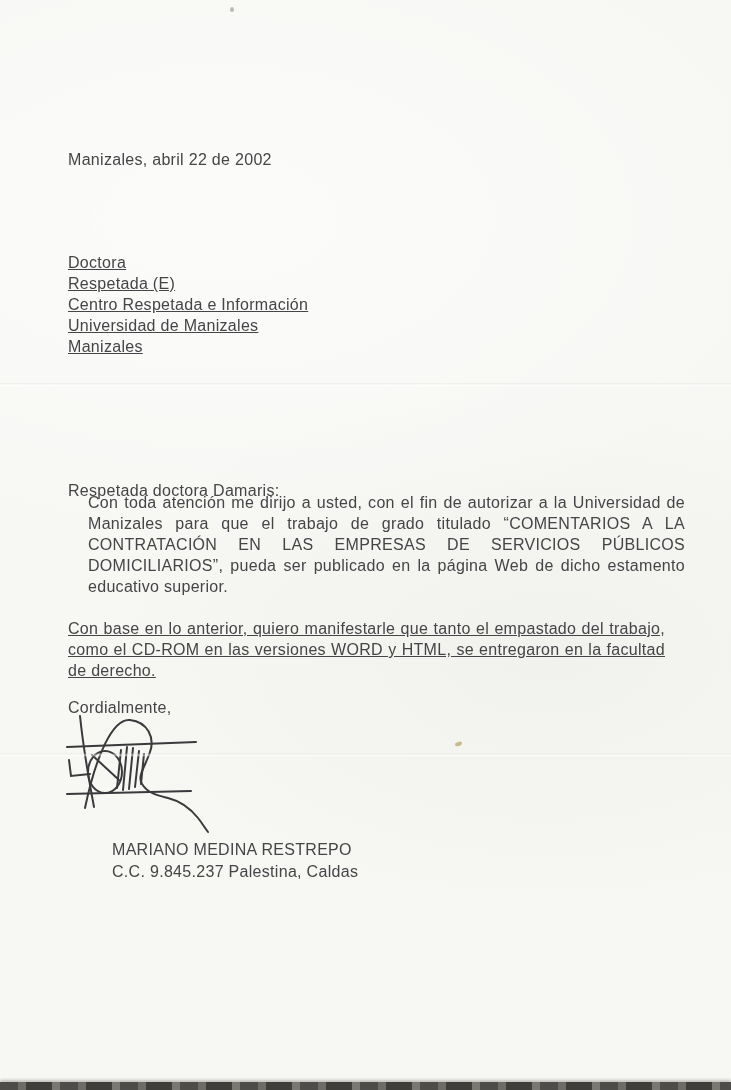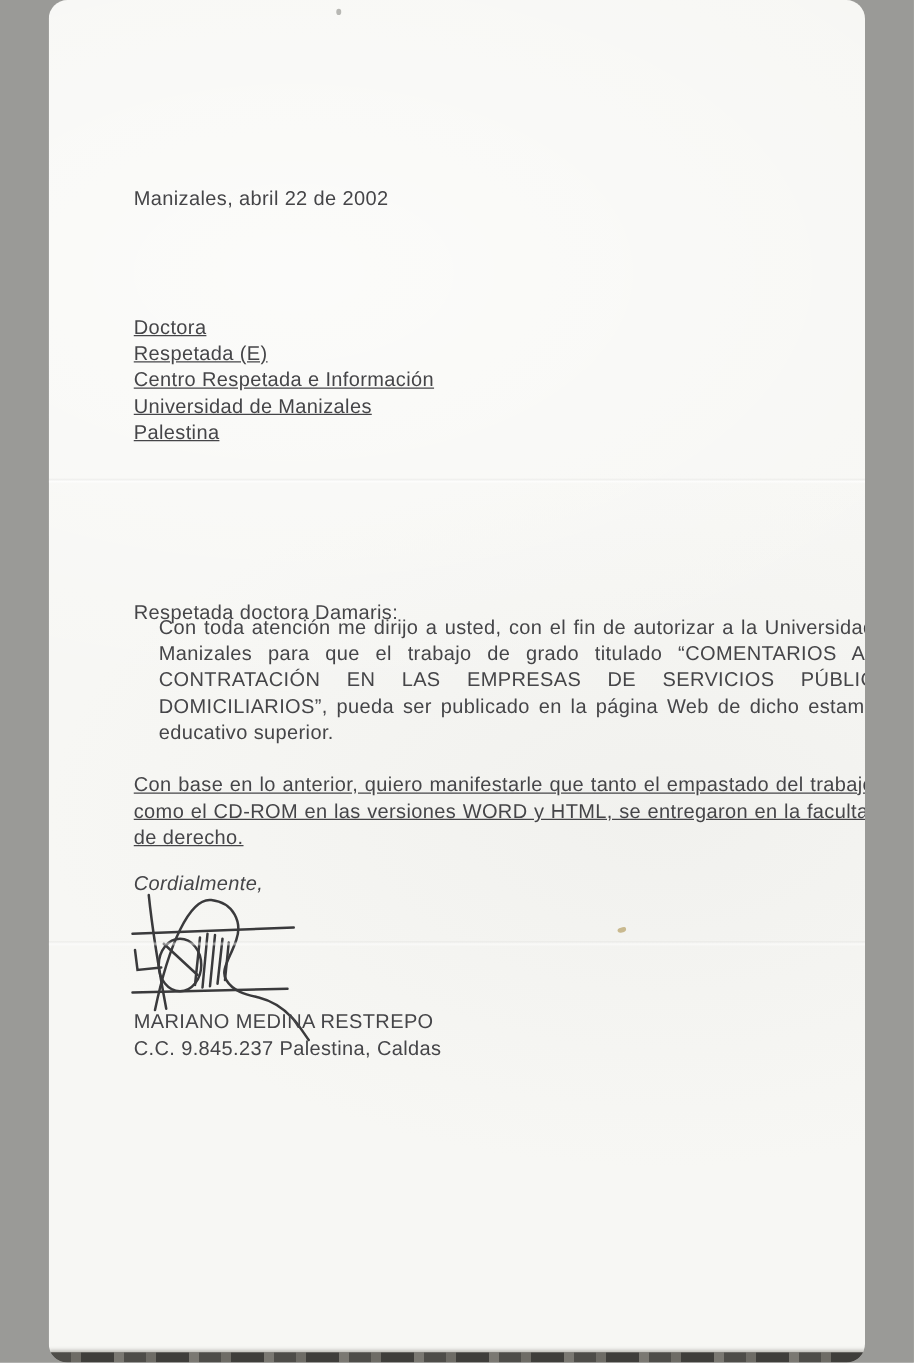--- a/index.html
+++ b/index.html
@@ -3,48 +3,47 @@
 <meta charset="utf-8">
 <style>
   html, body {
     margin: 0;
     padding: 0;
     background: #9a9a97;
     font-family: "Liberation Sans", "DejaVu Sans", sans-serif;
   }
   .paper {
     position: relative;
-    width: 653px;
+    width: 731px;
     height: 1090px;
     margin: 0 auto;
     background:
       radial-gradient(ellipse 900px 500px at 30% 20%, rgba(255,255,255,0.55), rgba(255,255,255,0) 70%),
       radial-gradient(ellipse 700px 400px at 75% 60%, rgba(235,235,232,0.5), rgba(255,255,255,0) 70%),
       #f7f7f4;
     overflow: hidden;
     color: #454548;
-    border-radius: 15px;
   }
   .txt {
     position: absolute;
     left: 68px;
     font-size: 16px;
     line-height: 21px;
     letter-spacing: 0.3px;
     color: #454548;
   }
   .date-line   { top: 149px; }
   .recipient   { top: 252px; }
   .recipient span { display: block; text-decoration: underline; }
   .salutation  { top: 452px; margin-top: 28px; }
   .para        { width: 597px; text-align: justify; }
   .para-1      { top: 492px; margin-left: 20px; }
   .para-2      { top: 618px; text-decoration: underline; }
-  .closing     { top: 697px; font-style: italic; }
-  .sig-block   { top: 807px; line-height: 22px; }
+  .closing     { top: 697px; }
+  .sig-block   { top: 839px; line-height: 22px; margin-left: 44px; }
   .sig-svg {
     position: absolute;
     left: 58px;
     top: 710px;
     width: 160px;
     height: 125px;
   }
   .sig-svg path, .sig-svg ellipse, .sig-svg line {
     fill: none;
     stroke: #3a3a3c;
@@ -107,21 +106,21 @@
 
 <div class="paper">
 
   <div class="txt date-line">Manizales, abril 22 de 2002</div>
 
   <div class="txt recipient">
     <span>Doctora</span>
     <span>Respetada (E)</span>
     <span>Centro Respetada e Información</span>
     <span>Universidad de Manizales</span>
-    <span>Palestina</span>
+    <span>Manizales</span>
   </div>
 
   <div class="txt salutation">Respetada doctora Damaris:</div>
 
   <div class="txt para para-1">Con toda atención me dirijo a usted, con el fin de autorizar a la Universidad de Manizales para que el trabajo de grado titulado “COMENTARIOS A LA CONTRATACIÓN EN LAS EMPRESAS DE SERVICIOS PÚBLICOS DOMICILIARIOS”, pueda ser publicado en la página Web de dicho estamento educativo superior.</div>
 
   <div class="txt para para-2">Con base en lo anterior, quiero manifestarle que tanto el empastado del trabajo, como el CD-ROM en las versiones WORD y HTML, se entregaron en la facultad de derecho.</div>
 
   <div class="txt closing">Cordialmente,</div>
 

